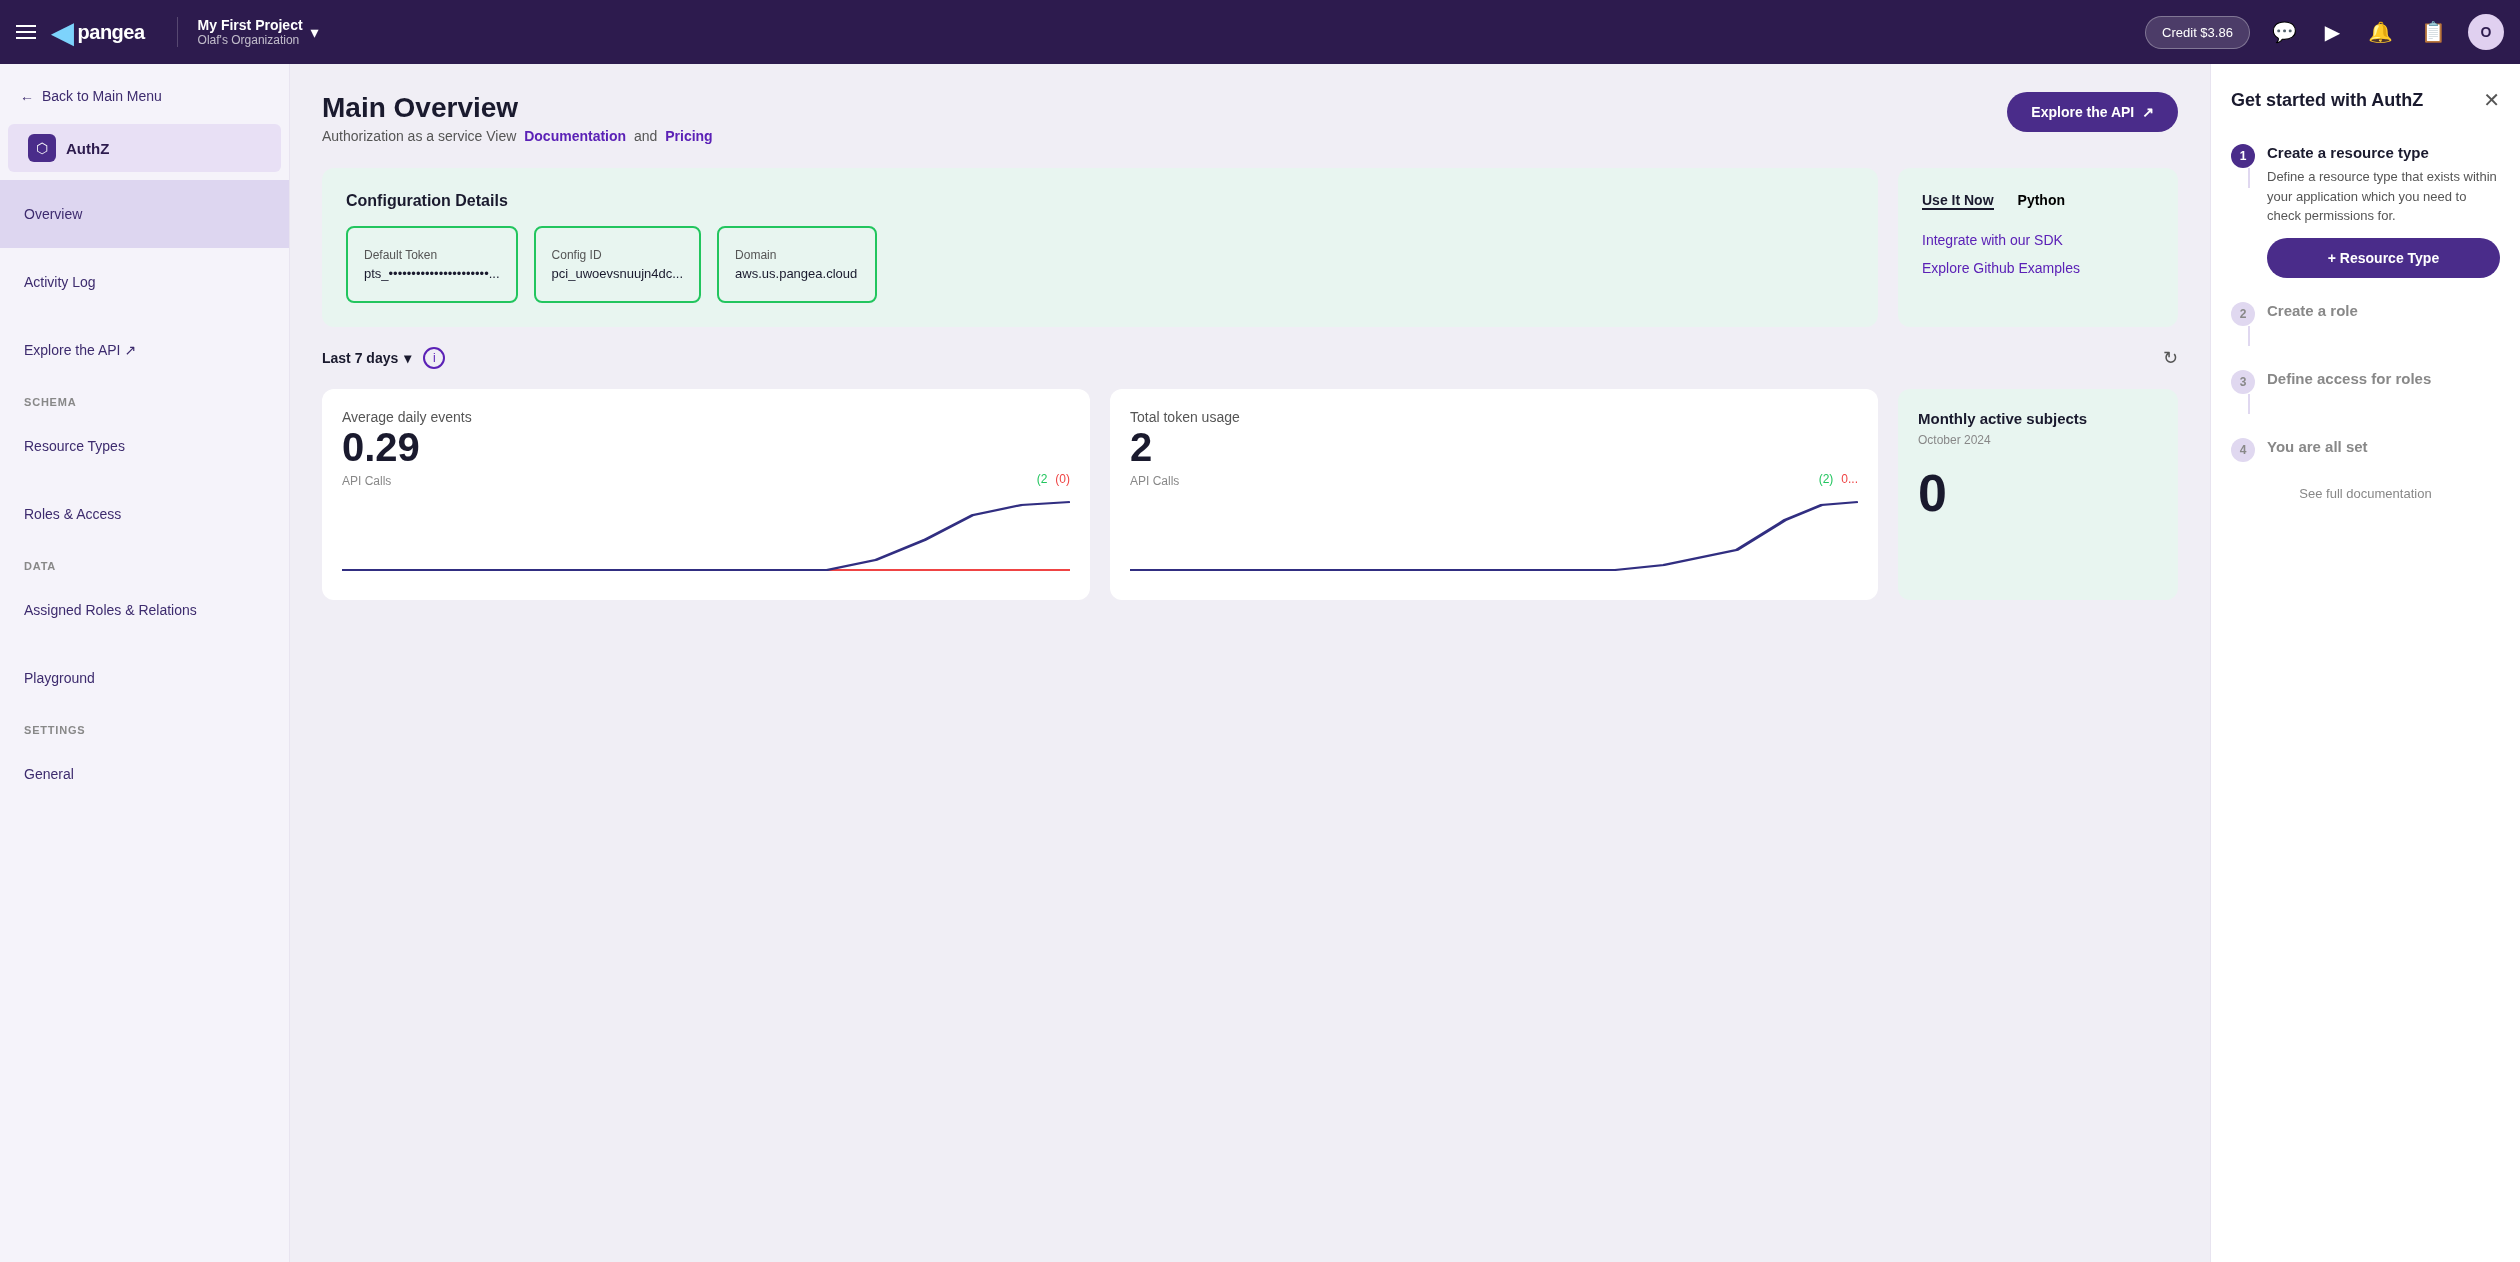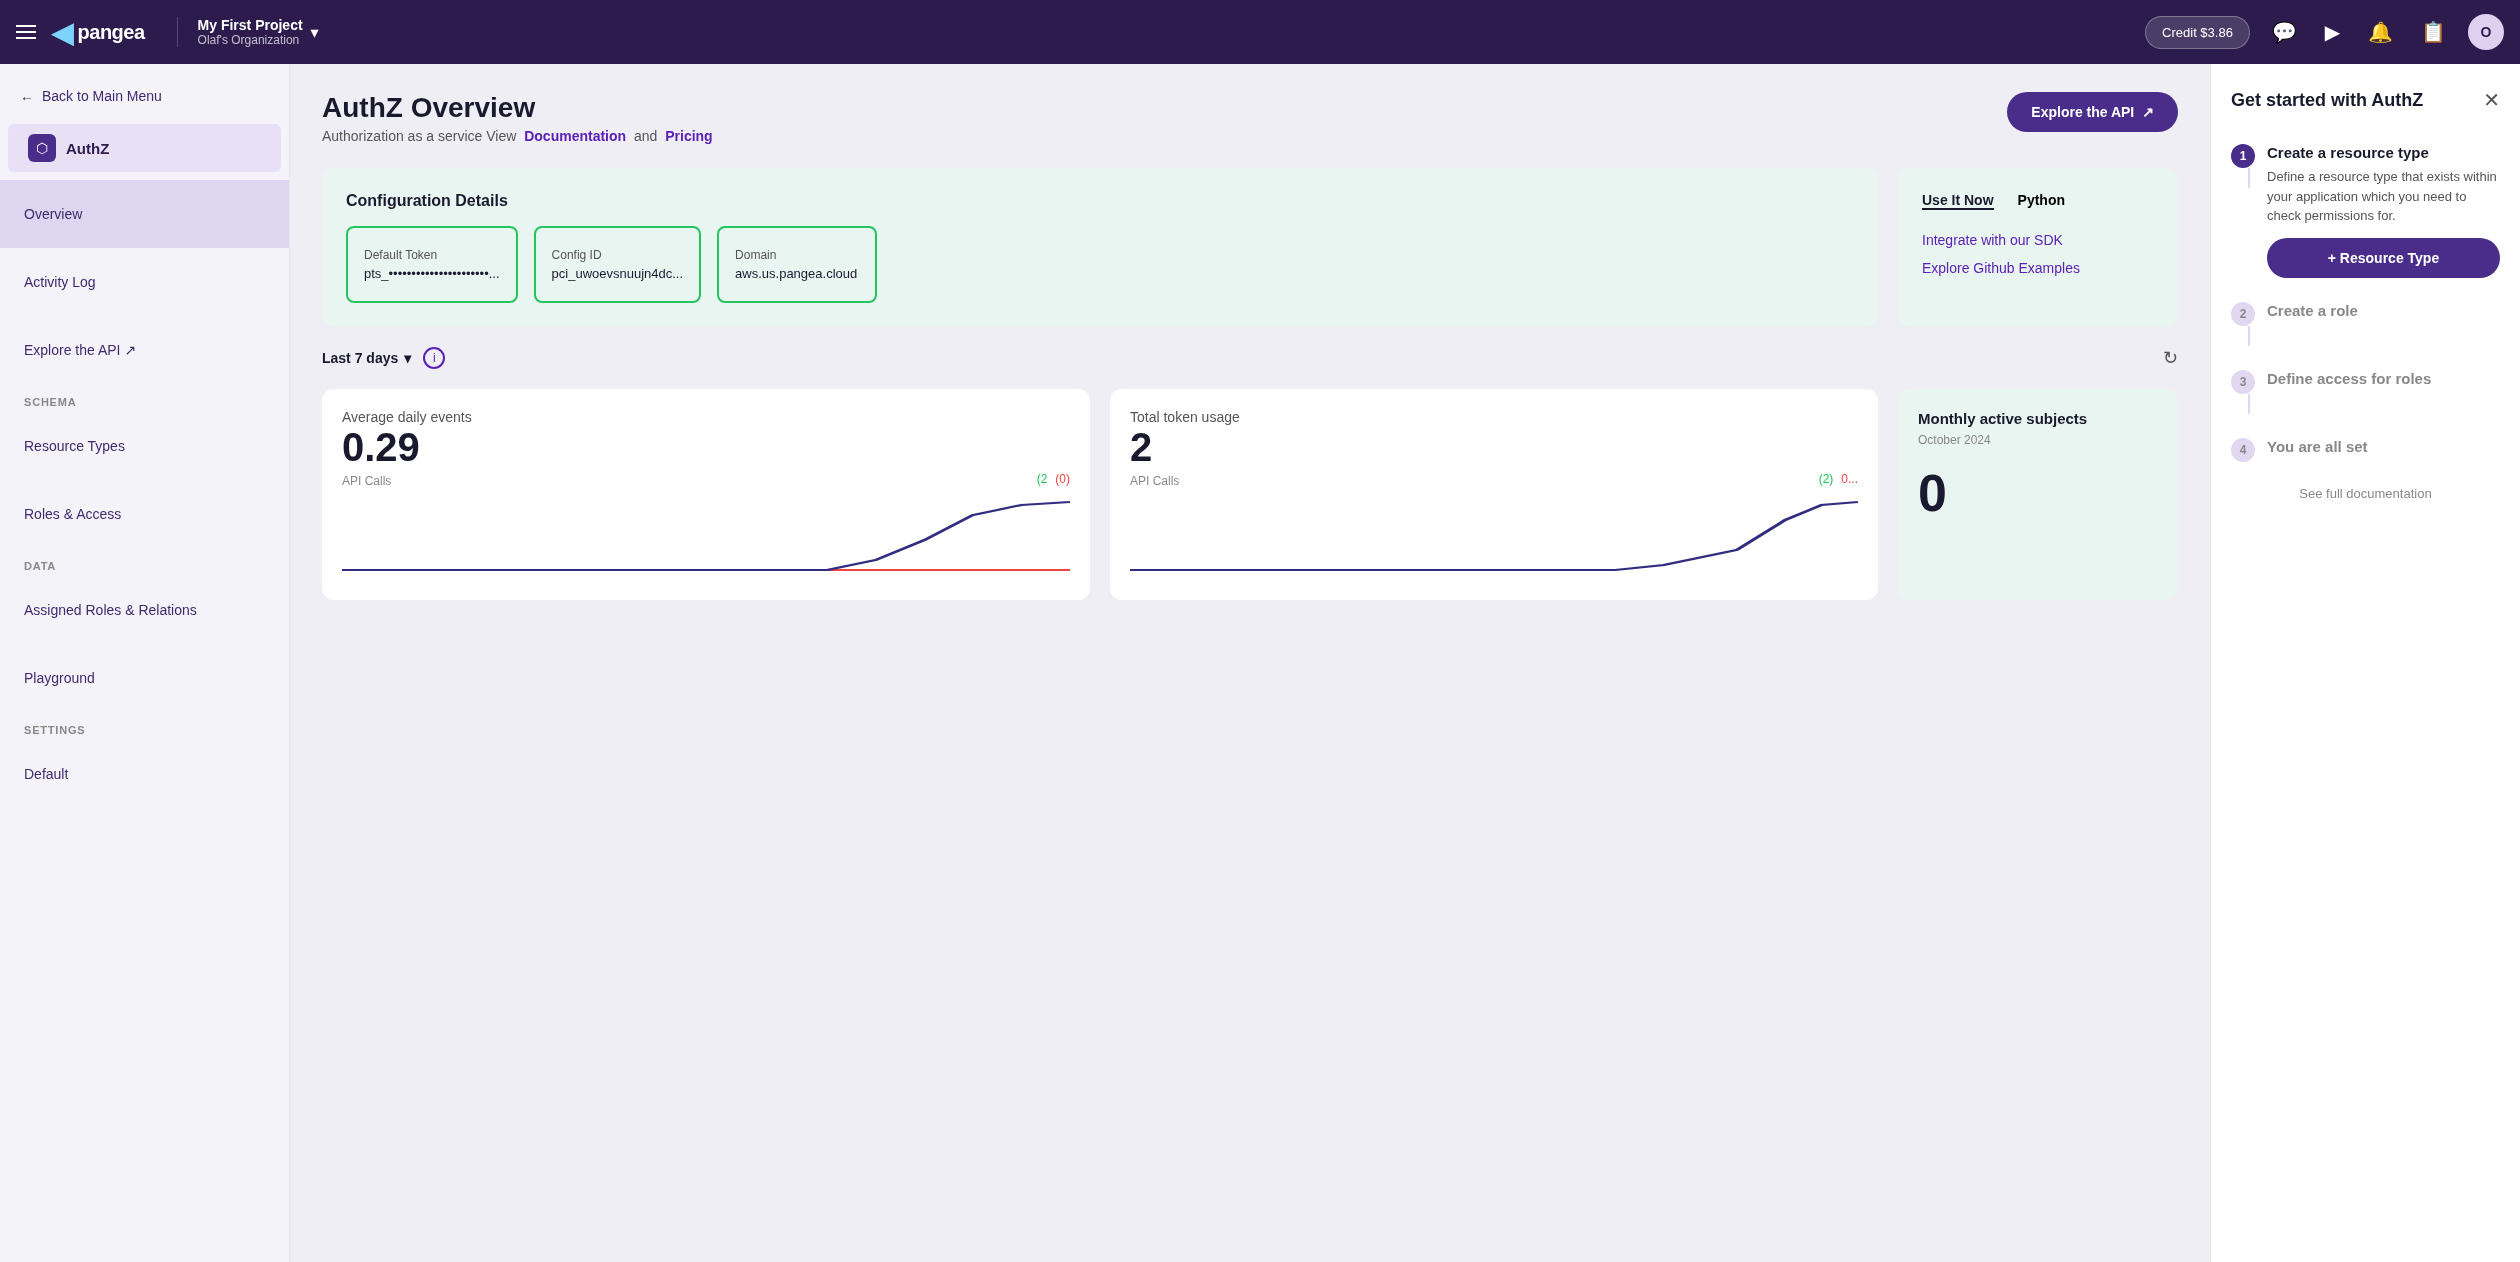--- a/index.html
+++ b/index.html
@@ -232,28 +232,28 @@
     <div class="sidebar-section-label">DATA</div>
     <div class="sidebar-nav-item">
       <span>Assigned Roles &amp; Relations</span>
     </div>
     <div class="sidebar-nav-item">
       <span>Playground</span>
     </div>
 
     <div class="sidebar-section-label">SETTINGS</div>
     <div class="sidebar-nav-item">
-      <span>Default</span>
+      <span>General</span>
     </div>
   </aside>
 
   <main class="main-content">
     <div class="page-header">
       <div>
-        <h1 class="page-title">AuthZ Overview</h1>
+        <h1 class="page-title">Main Overview</h1>
         <p class="page-subtitle">
           <span>Authorization as a service View</span>
           <a href="#" style="color:#5b21b6;font-weight:600;margin:0 4px;text-decoration:none;">Documentation</a>
           <span>and</span>
           <a href="#" style="color:#5b21b6;font-weight:600;margin-left:4px;text-decoration:none;">Pricing</a>
         </p>
       </div>
       <button class="explore-api-btn">
         <span>Explore the API</span>
         <span>↗</span>

